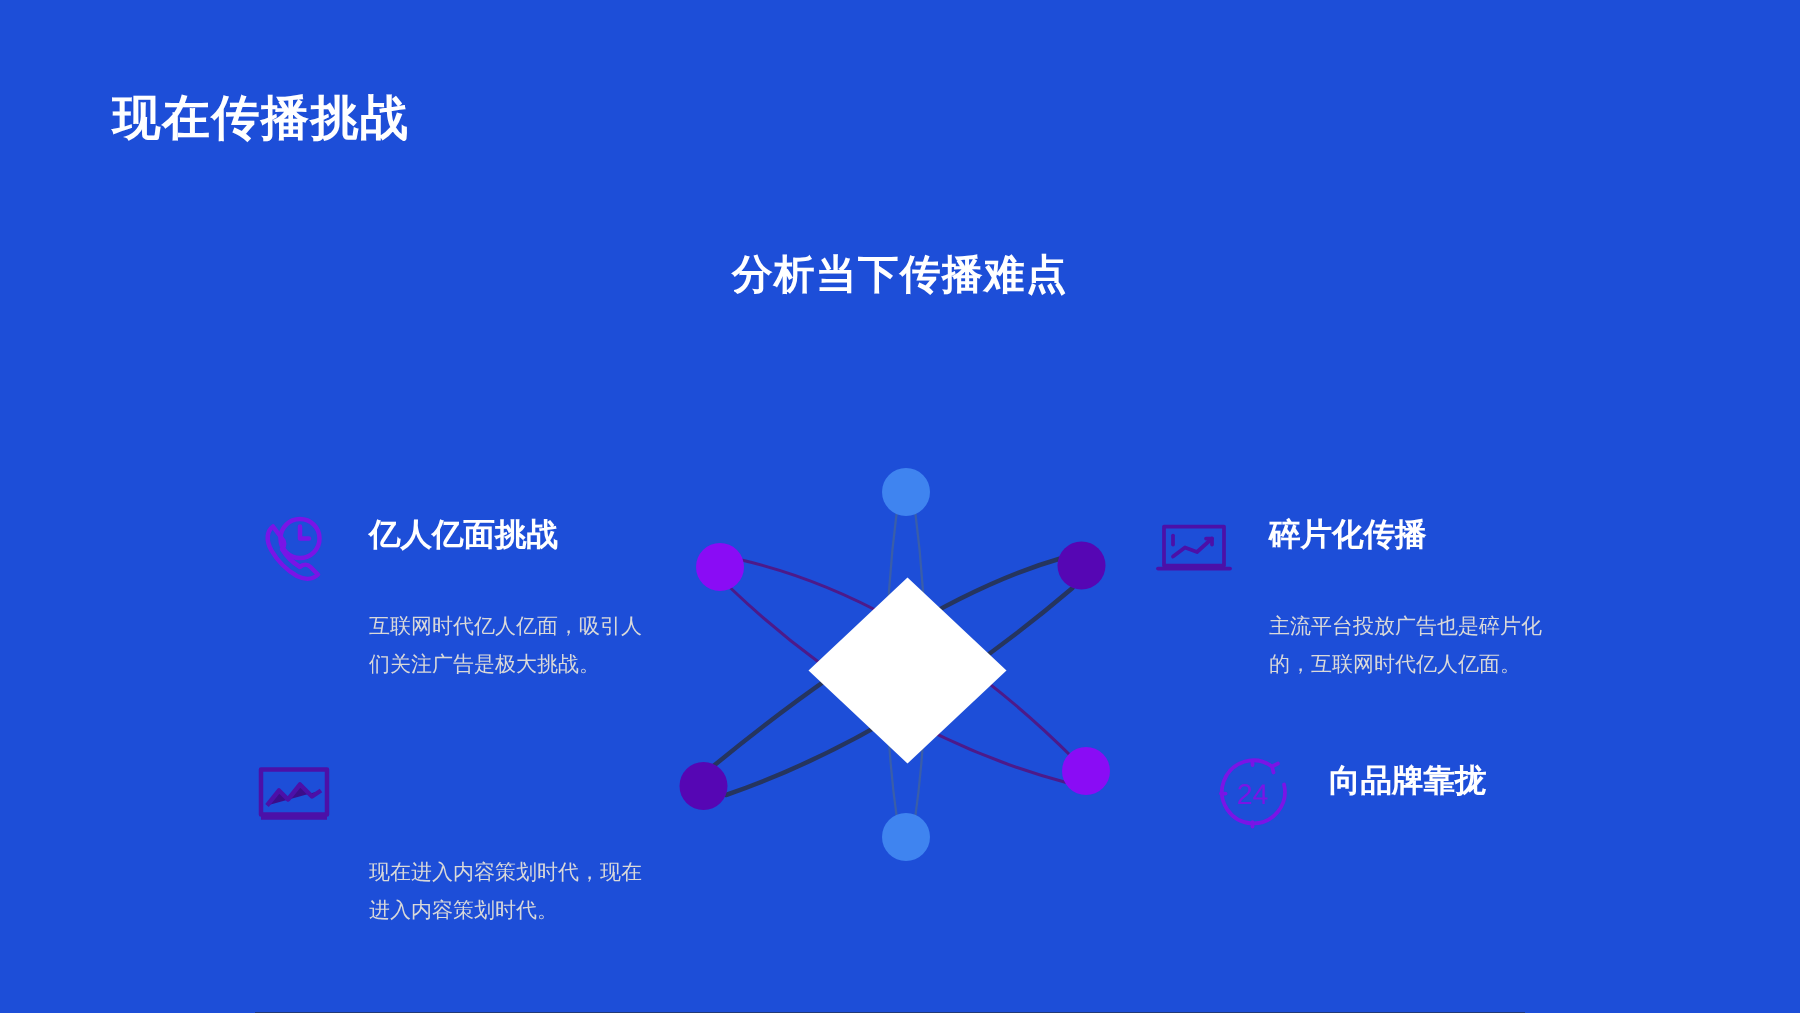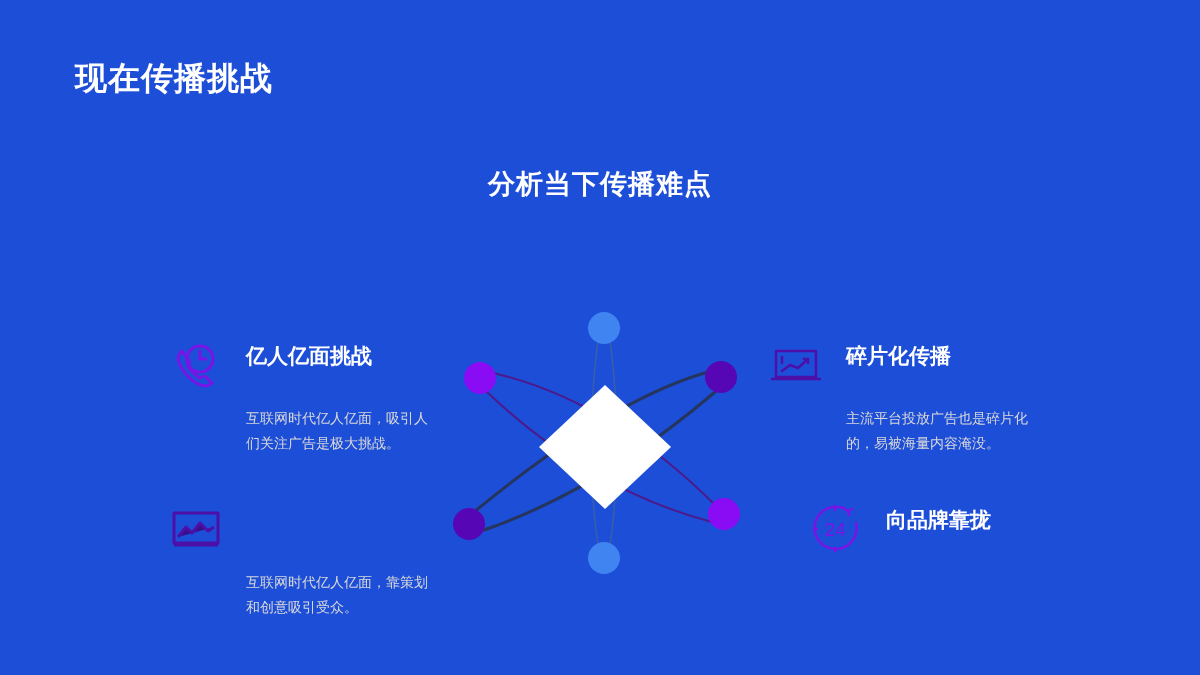--- a/index.html
+++ b/index.html
@@ -129,35 +129,35 @@
   </div>
 
   <div class="card" style="left:168px; top:497px;">
     <div class="icon">
       <svg viewBox="0 0 56 56" fill="none" stroke="#4c10a8" stroke-width="3" stroke-linejoin="round">
         <rect x="6" y="12" width="44" height="30"></rect>
         <path d="M10 36 L18 26 L24 32 L32 22 L40 30 L46 26" fill="#3a0d8a" stroke="#4c10a8"></path>
         <line x1="6" y1="44" x2="50" y2="44"></line>
       </svg>
     </div>
-    <div class="card-desc">互联网时代亿人亿面，靠策划和创意吸引受众。</div>
+    <div class="card-desc">现在进入内容策划时代，现在进入内容策划时代。</div>
   </div>
 
   <div class="card" style="left:768px; top:333px;text-decoration:underline;">
     <div class="icon">
       <svg viewBox="0 0 56 56" fill="none" stroke="#4c10a8" stroke-width="2.5" stroke-linecap="round" stroke-linejoin="round">
         <rect x="8" y="14" width="40" height="26"></rect>
         <line x1="4" y1="42" x2="52" y2="42"></line>
         <path d="M14 34 L22 28 L30 31 L40 22"></path>
         <path d="M36 22 H40 V26"></path>
         <line x1="14" y1="20" x2="14" y2="26"></line>
       </svg>
     </div>
     <div class="card-title">碎片化传播</div>
-    <div class="card-desc">主流平台投放广告也是碎片化的，易被海量内容淹没。</div>
+    <div class="card-desc">主流平台投放广告也是碎片化的，互联网时代亿人亿面。</div>
   </div>
 
   <div class="card" style="left:808px; top:497px;">
     <div class="icon">
       <svg viewBox="0 0 56 56" fill="none" stroke="#7a14e6" stroke-width="2.5" stroke-linecap="round">
         <path d="M40 10 A21 21 0 1 0 48 22"></path>
         <path d="M40 10 L44 8 M40 10 L41 14"></path>
         <line x1="27" y1="6" x2="27" y2="9"></line>
         <line x1="27" y1="47" x2="27" y2="50"></line>
         <line x1="6" y1="28" x2="9" y2="28"></line>

